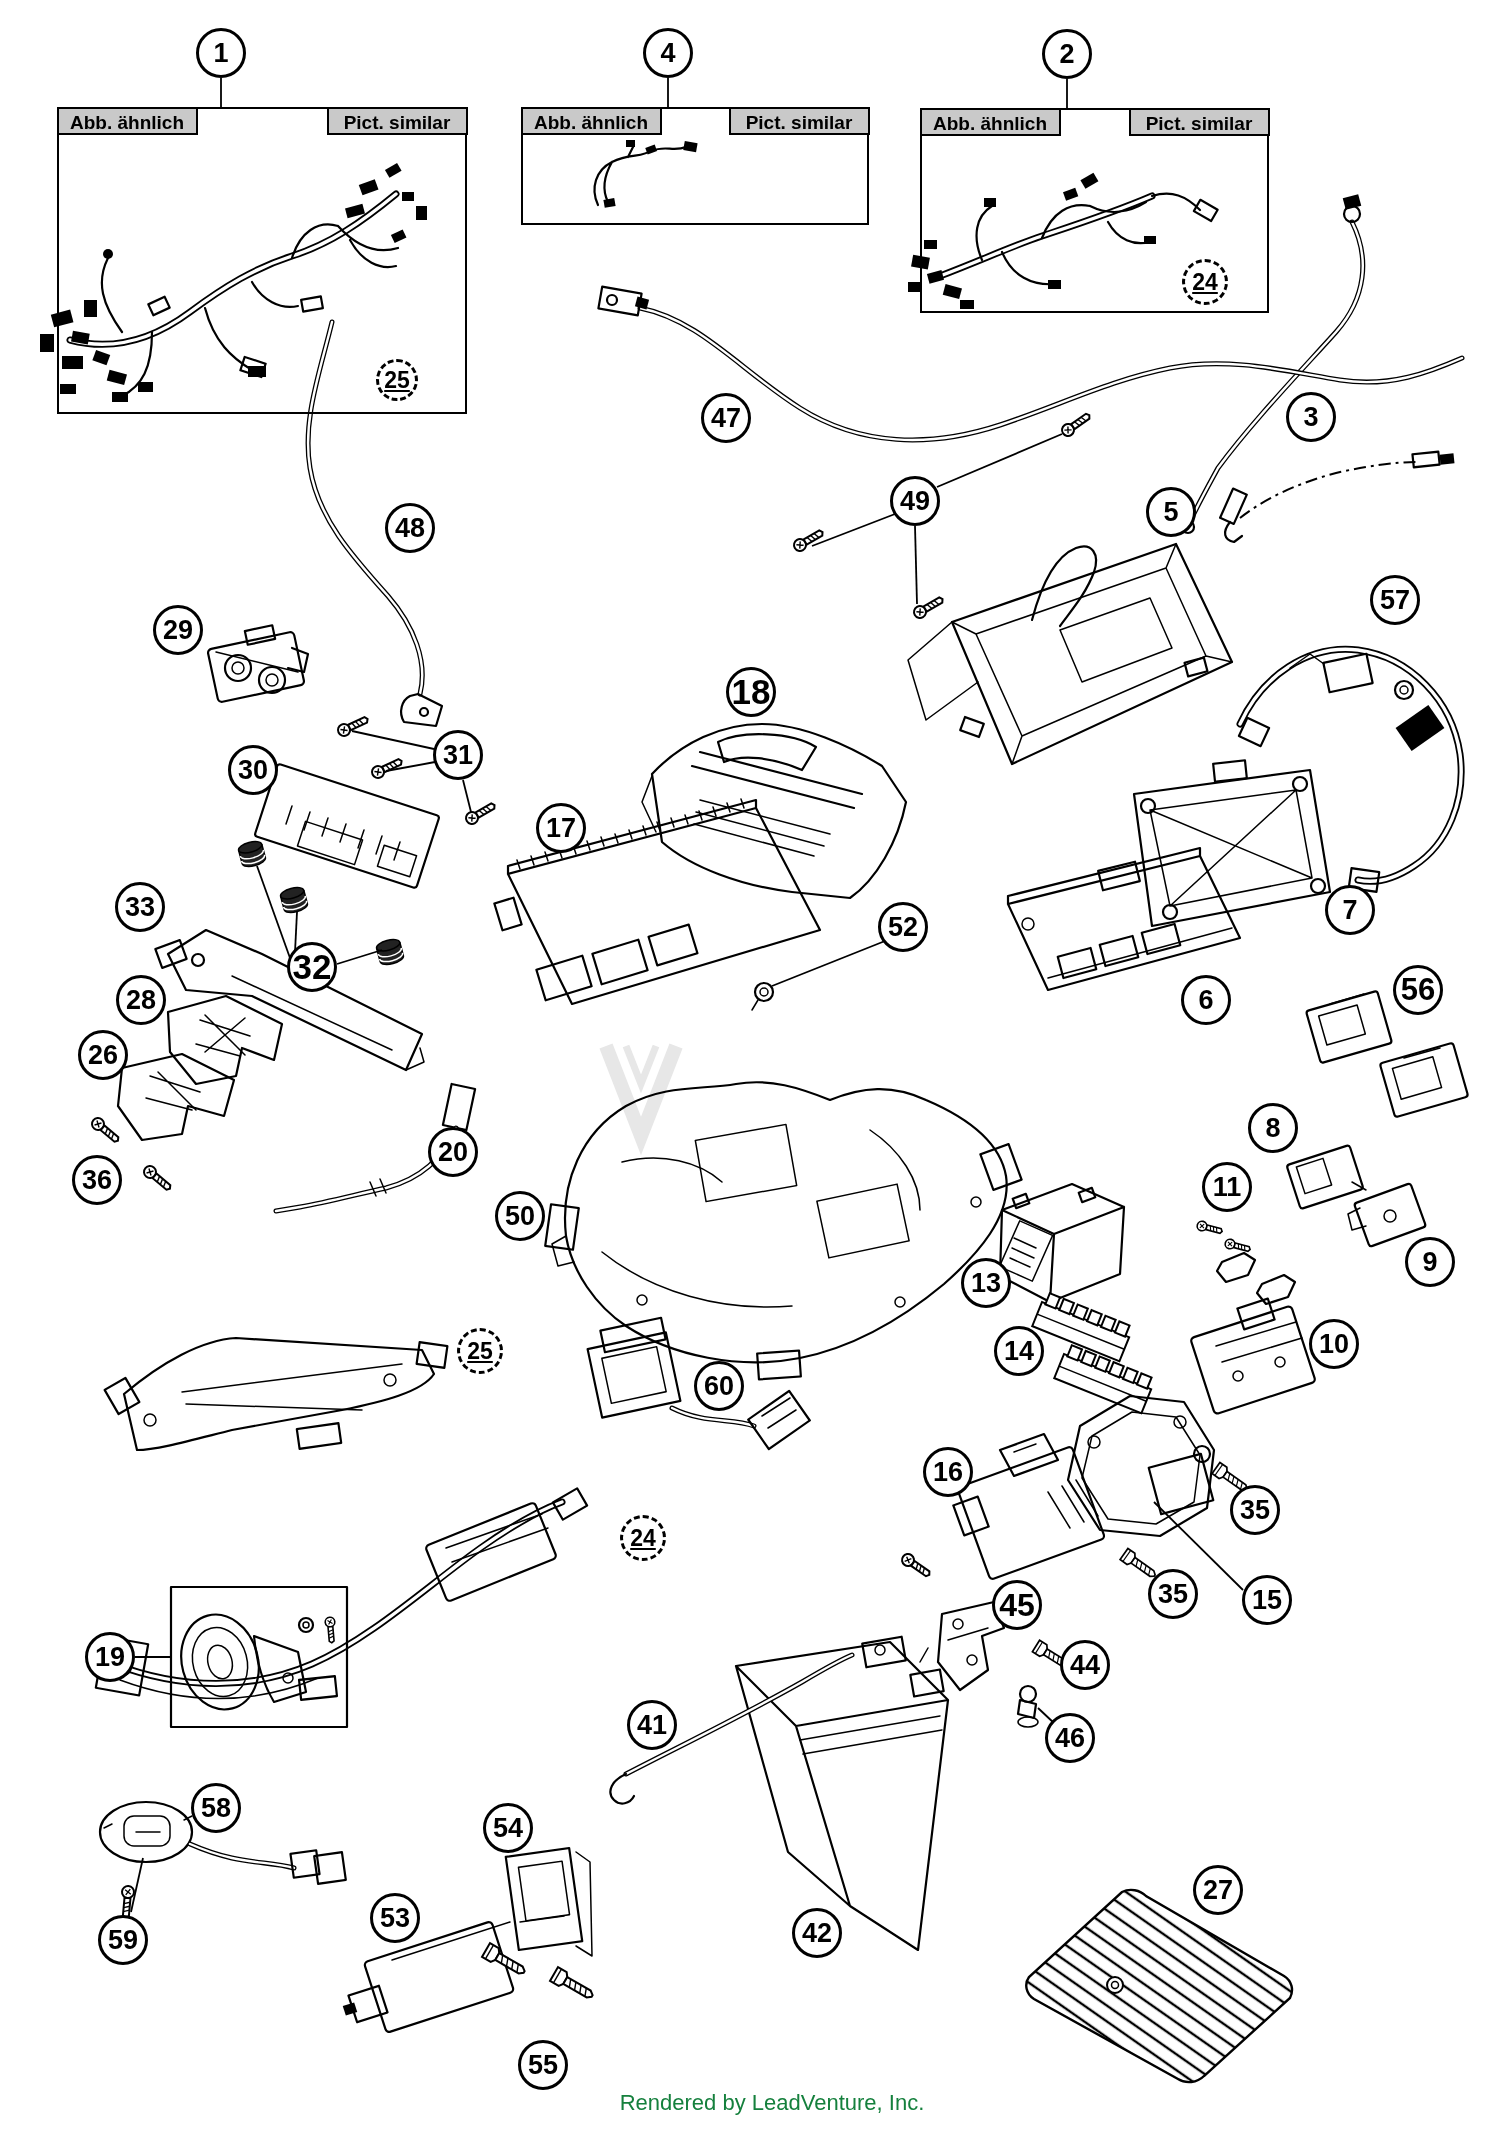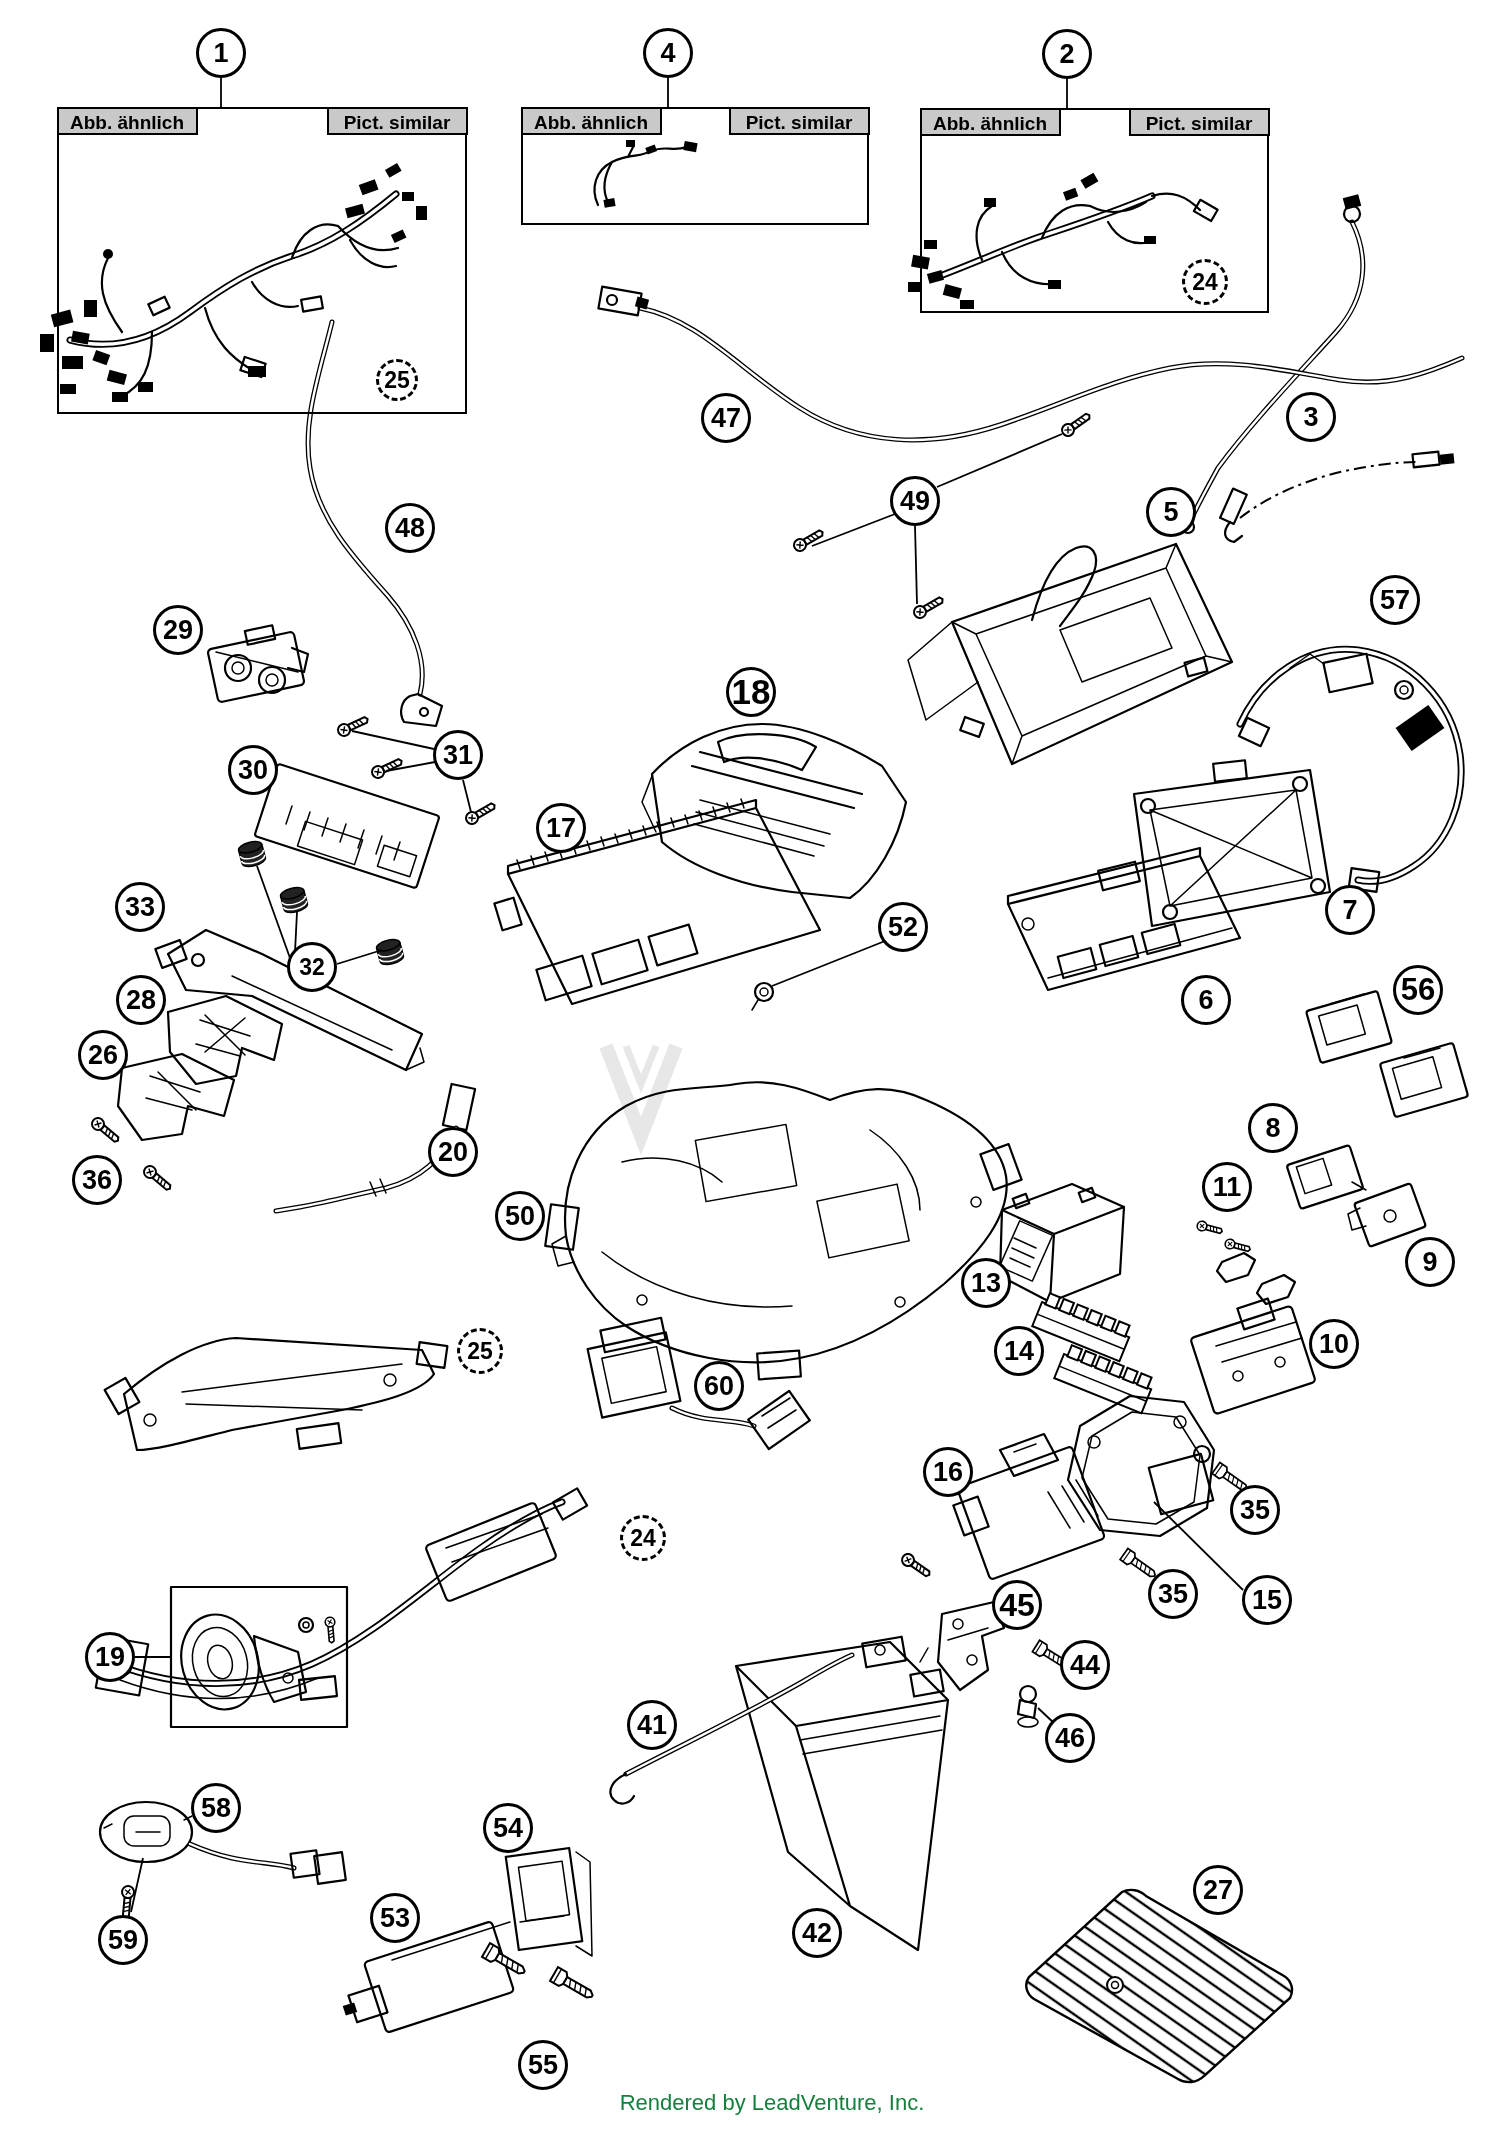--- a/index.html
+++ b/index.html
@@ -10,21 +10,21 @@
     font-size:50px;letter-spacing:24px;color:#e9e9e9;white-space:nowrap;}
   .credit{position:absolute;left:772px;top:2090px;transform:translateX(-50%);z-index:3;
     font-size:22px;color:#15803d;white-space:nowrap;}
   .simbox{position:absolute;border:2.5px solid #000;box-sizing:border-box;z-index:2;background:transparent;margin-left:28px;}
   .simlabel{position:absolute;width:141px;height:28px;line-height:28px;text-align:center;
     background:#c9c9c9;border:2px solid #000;box-sizing:border-box;font-weight:bold;font-size:19px;color:#000;}
   .simlabel.left{left:-2.5px;top:-2.5px;}
   .simlabel.right{right:-2.5px;top:-2.5px;}
   .callout{position:absolute;z-index:4;border:3px solid #000;border-radius:50%;background:#fff;
     display:flex;align-items:center;justify-content:center;font-weight:bold;color:#000;box-sizing:border-box;}
-  .callout.dashed{border-style:dashed;}
+  .callout.dashed{border-style:dashed;text-decoration:underline;}
   
   .p{fill:none;stroke:#000;stroke-width:2.2;stroke-linecap:round;stroke-linejoin:round;}
   .pt{fill:none;stroke:#000;stroke-width:1.5;stroke-linecap:round;stroke-linejoin:round;}
   .f{fill:#000;stroke:none;}
   .to{fill:none;stroke:#000;stroke-width:7;stroke-linecap:round;stroke-linejoin:round;}
   .ti{fill:none;stroke:#fff;stroke-width:3.4;stroke-linecap:round;stroke-linejoin:round;}
   .t2o{fill:none;stroke:#000;stroke-width:5;stroke-linecap:round;stroke-linejoin:round;}
   .t2i{fill:none;stroke:#fff;stroke-width:2.4;stroke-linecap:round;stroke-linejoin:round;}
   .dd{fill:none;stroke:#000;stroke-width:2;stroke-dasharray:12 5 3 5;}
   .ld{stroke:#000;stroke-width:1.8;}
@@ -530,21 +530,21 @@
     <div class="callout" style="left: 1146px; top: 487px; height: 50px; width: 50px; font-size: 27px;">5</div>
     <div class="callout" style="left: 1370px; top: 575px; height: 50px; width: 50px; font-size: 27px;">57</div>
     <div class="callout" style="left: 153px; top: 605px; height: 50px; width: 50px; font-size: 27px;">29</div>
     <div class="callout" style="left: 726px; top: 667px; height: 50px; width: 50px; font-size: 35px;">18</div>
     <div class="callout" style="left: 433px; top: 730px; height: 50px; width: 50px; font-size: 27px;">31</div>
     <div class="callout" style="left: 228px; top: 745px; height: 50px; width: 50px; font-size: 27px;">30</div>
     <div class="callout" style="left: 536px; top: 803px; height: 50px; width: 50px; font-size: 27px;">17</div>
     <div class="callout" style="left: 115px; top: 882px; height: 50px; width: 50px; font-size: 27px;">33</div>
     <div class="callout" style="left: 878px; top: 902px; height: 50px; width: 50px; font-size: 27px;">52</div>
     <div class="callout" style="left: 1325px; top: 885px; height: 50px; width: 50px; font-size: 27px;">7</div>
-    <div class="callout" style="left: 287px; top: 942px; height: 50px; width: 50px; font-size: 23px; text-align: center;">32</div>
+    <div class="callout" style="left: 287px; top: 942px; height: 50px; width: 50px; font-size: 35px; text-align: center;">32</div>
     <div class="callout" style="left: 116px; top: 975px; height: 50px; width: 50px; font-size: 27px;">28</div>
     <div class="callout" style="left: 1181px; top: 975px; height: 50px; width: 50px; font-size: 27px;">6</div>
     <div class="callout" style="left: 1393px; top: 965px; height: 50px; width: 50px; font-size: 31px;">56</div>
     <div class="callout" style="left: 78px; top: 1030px; height: 50px; width: 50px; font-size: 27px;">26</div>
     <div class="callout" style="left: 1248px; top: 1103px; height: 50px; width: 50px; font-size: 27px;">8</div>
     <div class="callout" style="left: 72px; top: 1155px; height: 50px; width: 50px; font-size: 27px;">36</div>
     <div class="callout" style="left: 1202px; top: 1162px; height: 50px; width: 50px; font-size: 27px;">11</div>
     <div class="callout" style="left: 428px; top: 1127px; height: 50px; width: 50px; font-size: 27px;">20</div>
     <div class="callout" style="left: 495px; top: 1191px; height: 50px; width: 50px; font-size: 27px;">50</div>
     <div class="callout" style="left: 1405px; top: 1237px; height: 50px; width: 50px; font-size: 27px;">9</div>

